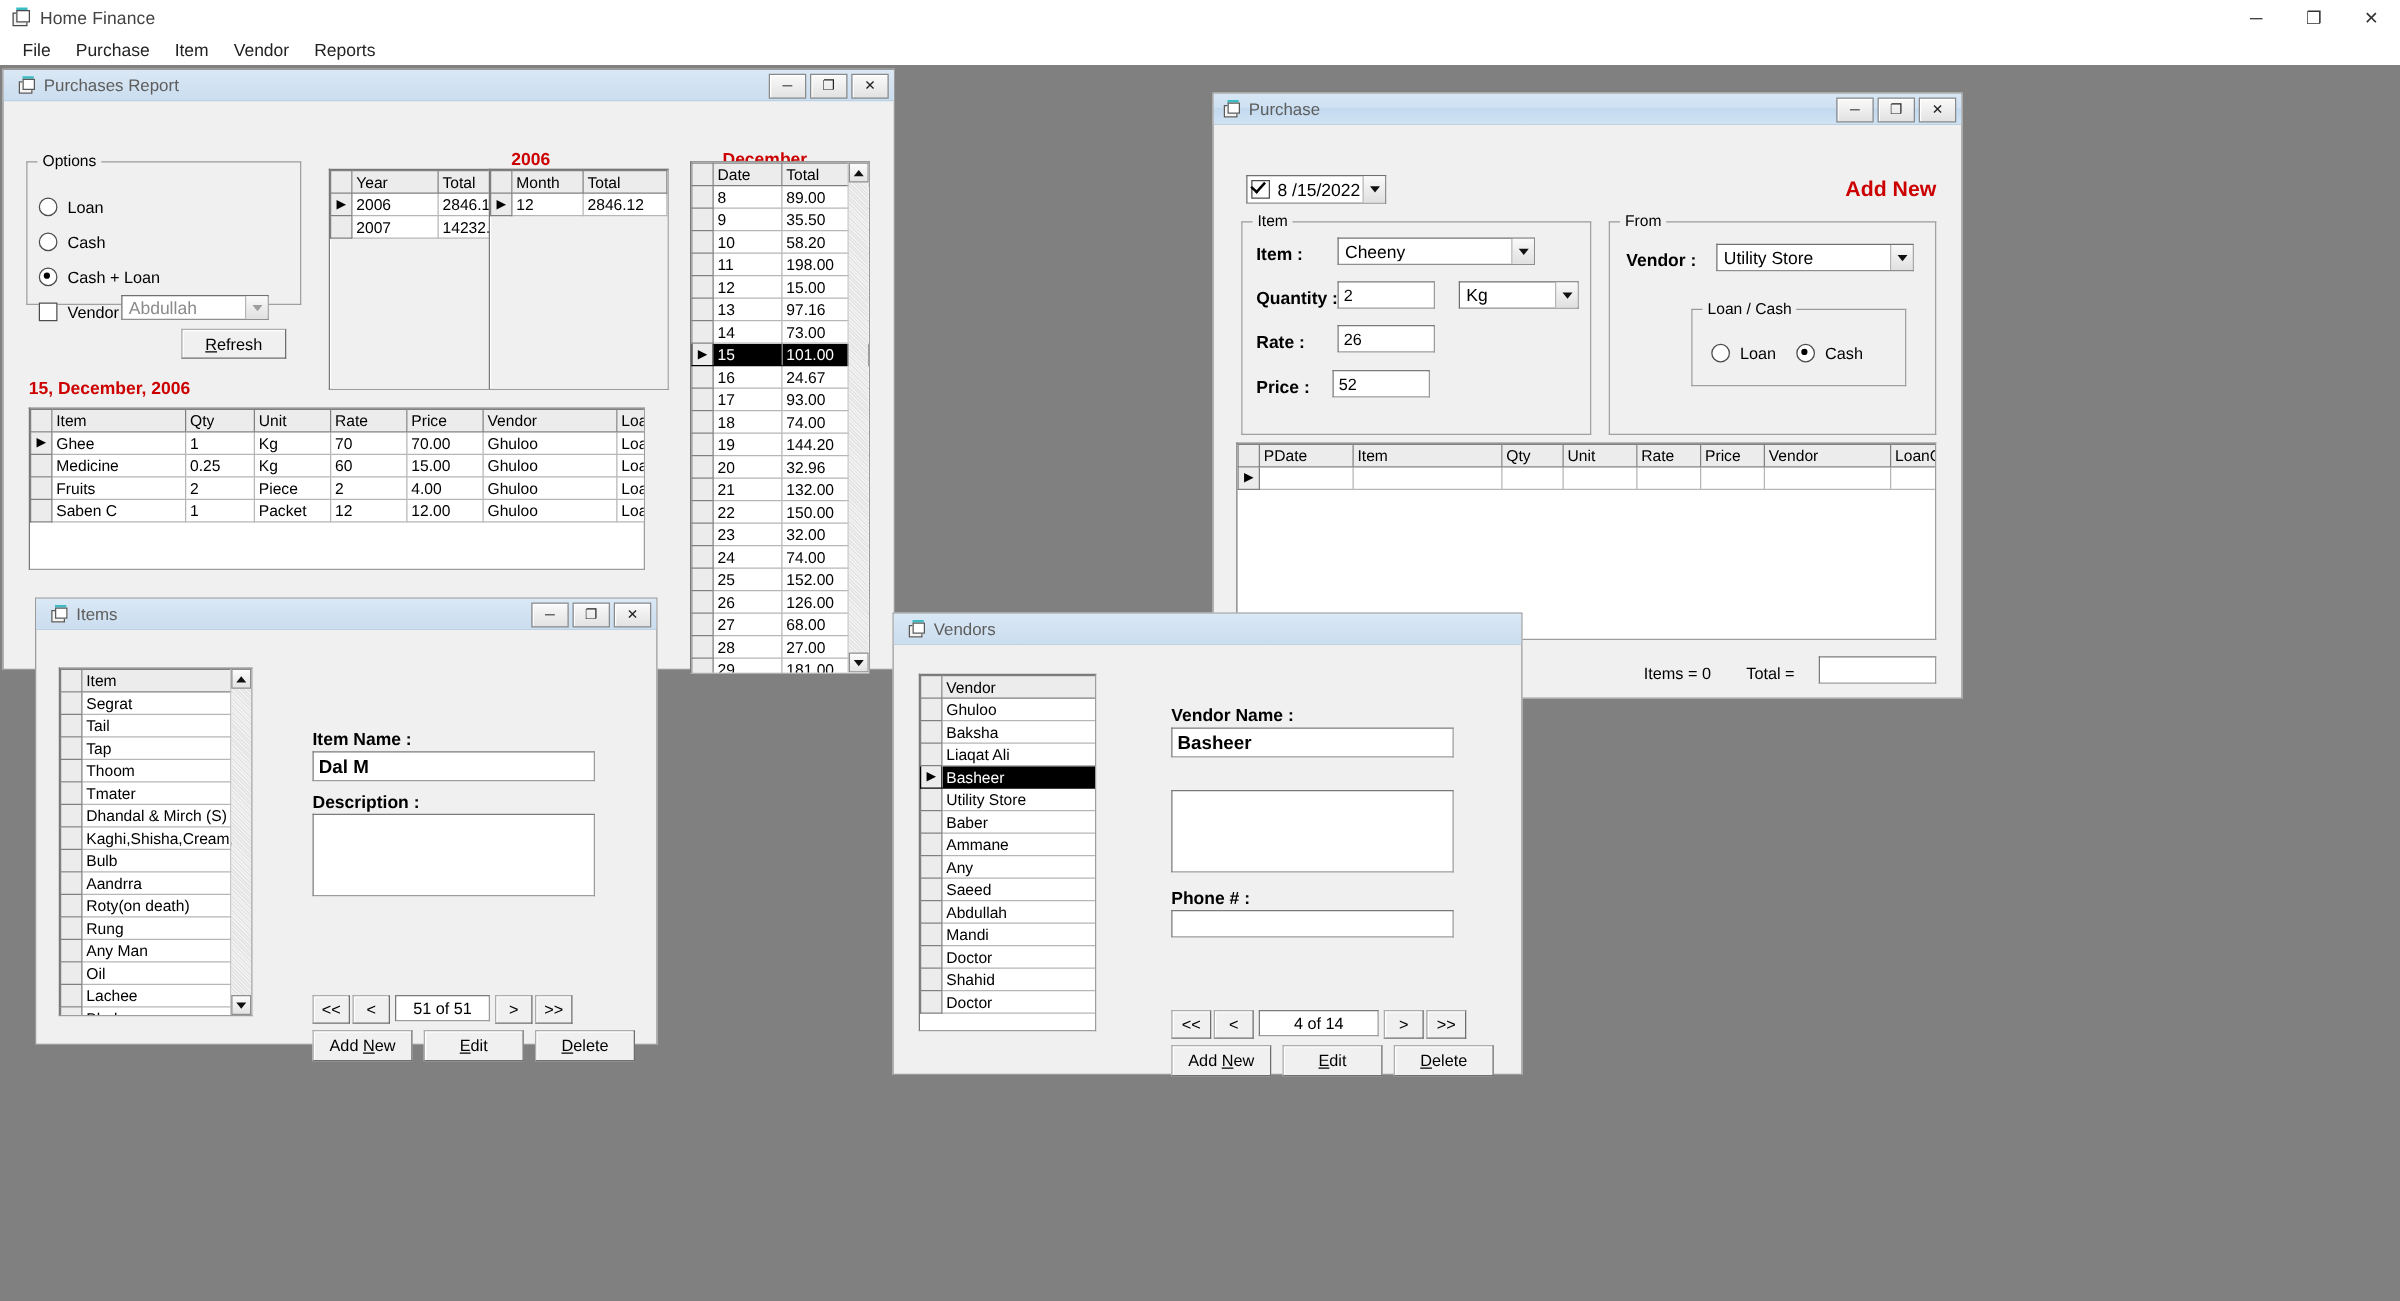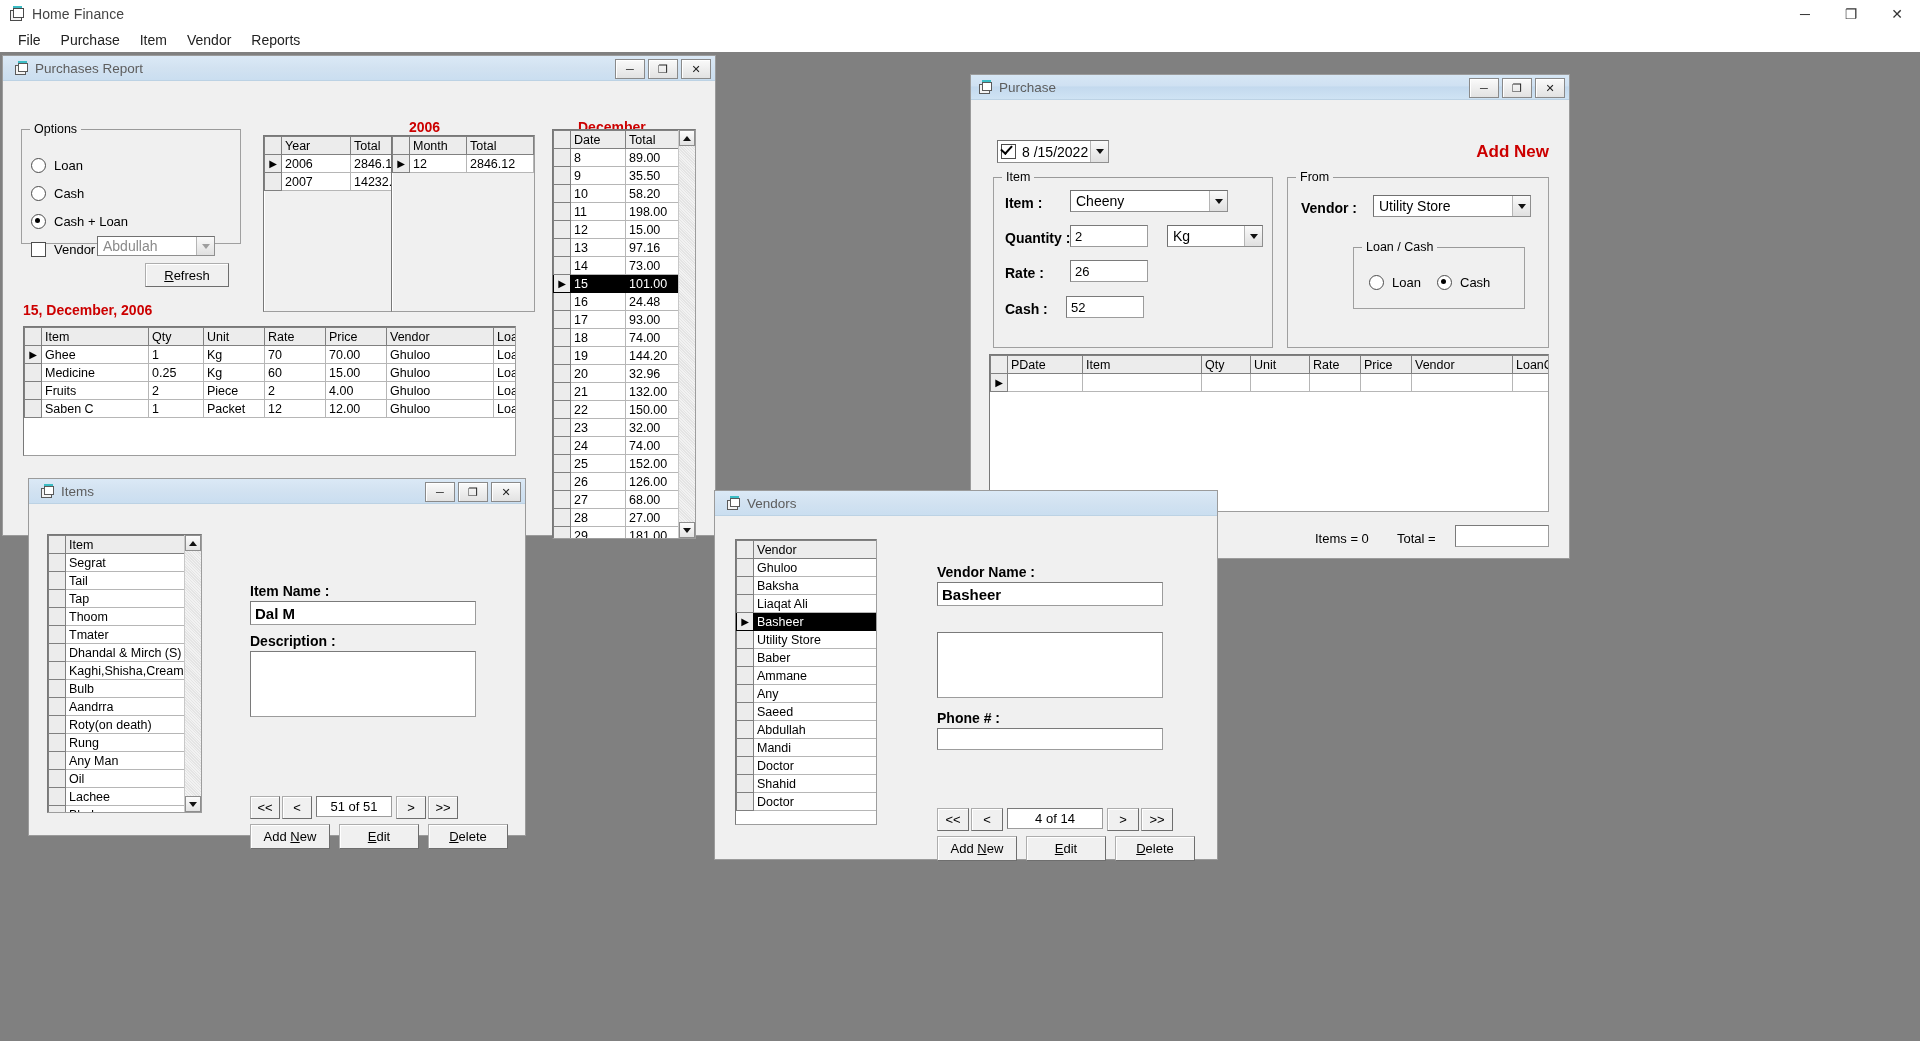--- a/index.html
+++ b/index.html
@@ -374,21 +374,21 @@
                   <td style="width: 64px;">73.00</td>
                 </tr>
                 <tr class="sel">
                   <td class="rowhdr arrowcell">▶</td>
                   <td style="width: 48px;">15</td>
                   <td style="width: 64px;">101.00</td>
                 </tr>
                 <tr>
                   <td class="rowhdr arrowcell"></td>
                   <td style="width: 48px;">16</td>
-                  <td style="width: 64px;">24.48</td>
+                  <td style="width: 64px;">24.67</td>
                 </tr>
                 <tr>
                   <td class="rowhdr arrowcell"></td>
                   <td style="width: 48px;">17</td>
                   <td style="width: 64px;">93.00</td>
                 </tr>
                 <tr>
                   <td class="rowhdr arrowcell"></td>
                   <td style="width: 48px;">18</td>
                   <td style="width: 64px;">74.00</td>
@@ -568,21 +568,21 @@
         <div class="combo" style="left:196px;top:125px;width:96px;height:22px;">
           <span class="val">Kg</span>
           <span class="arrow">
               <i class="tri-d"></i>
             </span>
         </div>
         <div class="lab b" style="left:34px;top:165px;">Rate :</div>
         <div class="txt" style="left:99px;top:160px;width:78px;height:22px;">
           <span>26</span>
         </div>
-        <div class="lab b" style="left:34px;top:201px;">Cash :</div>
+        <div class="lab b" style="left:34px;top:201px;">Price :</div>
         <div class="txt" style="left:95px;top:196px;width:78px;height:22px;">
           <span>52</span>
         </div>
 
         <div class="gbox" style="left:316px;top:77px;width:260px;height:169px;">
           <span class="lbl">From</span>
         </div>
         <div class="lab b" style="left:330px;top:100px;">Vendor :</div>
         <div class="combo" style="left:402px;top:95px;width:158px;height:22px;">
           <span class="val">Utility Store</span>

